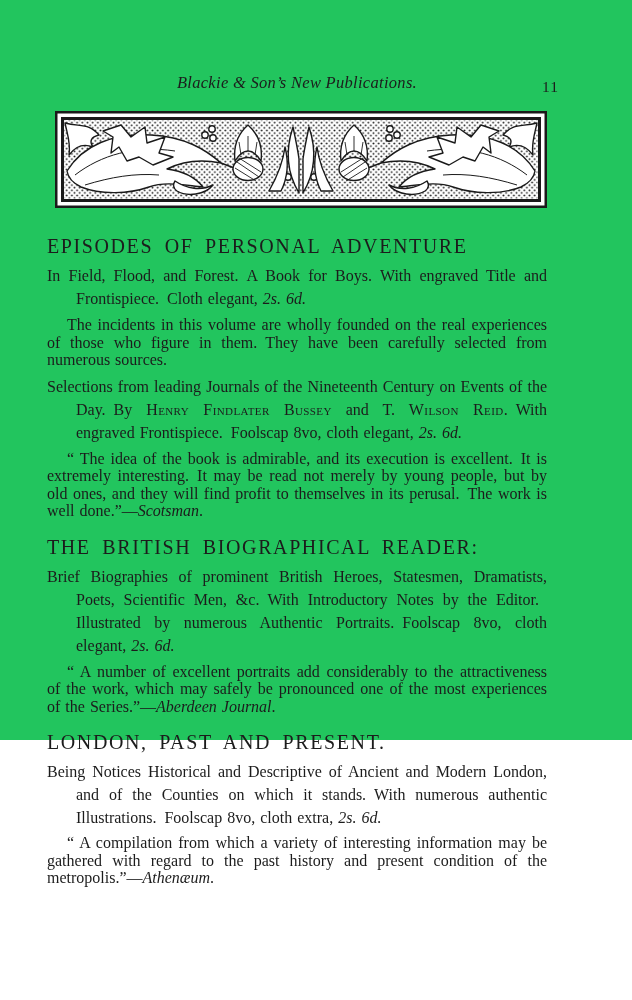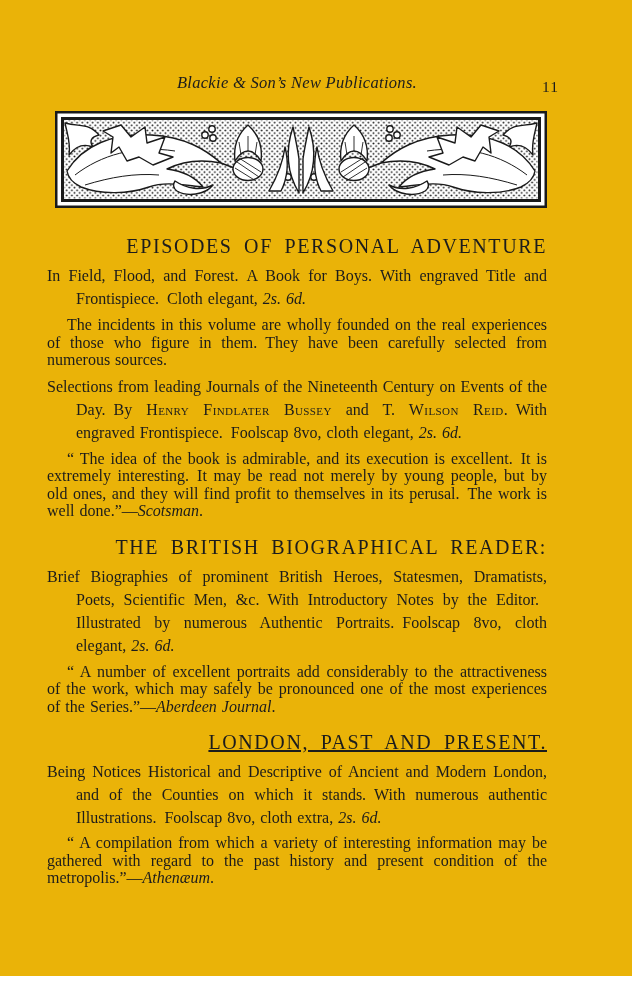--- a/index.html
+++ b/index.html
@@ -3,24 +3,24 @@
 <meta charset="utf-8">
 <style>
   html, body { margin: 0; padding: 0; }
   body {
     width: 632px; height: 1000px;
     background: #ffffff;
     overflow: hidden;
   }
   .page {
     position: relative;
-    width: 632px; height: 976px;
+    width: 632px; height: 740px;
     box-sizing: border-box;
     padding-top: 73px;
-    background: #eab308;
+    background: #22c55e;
     color: #1c1c1c;
     font-family: "Liberation Serif", "DejaVu Serif", serif;
   }
   .content {
     position: relative;
     margin-left: 47px;
     width: 500px;
   }
   .running-head {
     position: relative;
@@ -39,29 +39,29 @@
   }
   .banner {
     margin: 19px 0 0 8px;
     width: 492px; height: 97px;
     line-height: 0;
   }
   h2.book-title {
     margin: 0;
     font-size: 20px;
     font-weight: normal;
-    text-align: right;
+    text-align: left;
     letter-spacing: 1.6px;
     word-spacing: 5px;
     line-height: 24px;
   }
   h2.t1 { margin-top: 26px; }
   h2.t2 { margin-top: 16px; }
   h2.t3 { margin-top: 15px; }
-  h2.t4 { margin-top: 15px; text-decoration: underline; }
+  h2.t4 { margin-top: 15px; }
   p { margin: 0; }
   p.body {
     margin-top: 6px;
     font-size: 16px;
     line-height: 23px;
     text-align: justify;
     padding-left: 29px;
     text-indent: -29px;
     word-spacing: 1px;
   }

